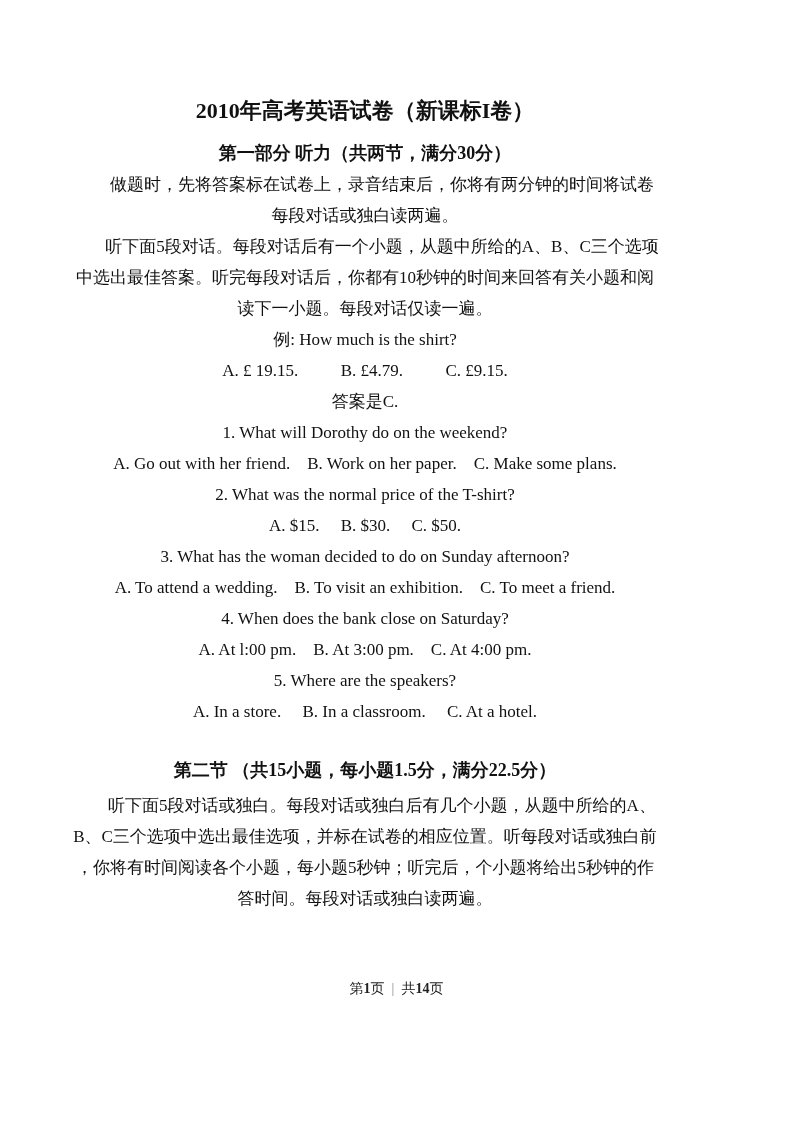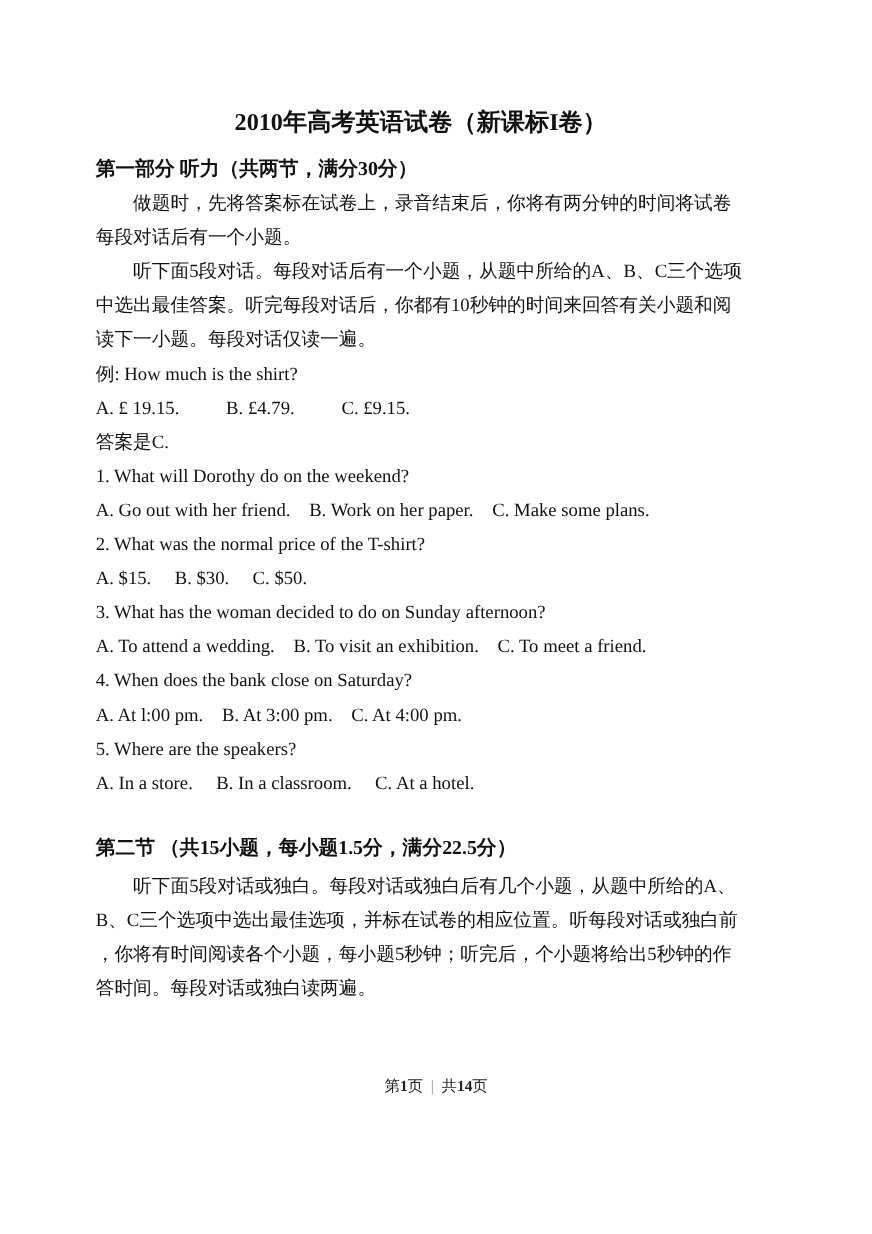--- a/index.html
+++ b/index.html
@@ -13,36 +13,37 @@
     height: 1122px;
     font-family: "Liberation Serif", "DejaVu Serif", serif;
     color: #111111;
     overflow: hidden;
   }
   .page {
     position: relative;
     width: 793px;
     height: 1122px;
     box-sizing: border-box;
-    padding: 96px 115px 0 87px;
+    padding: 96px 115px 0 52px;
     background: #ffffff;
   }
   .doc-title {
     font-size: 22px;
     font-weight: bold;
     text-align: center;
     line-height: 30px;
     margin: 0 0 12px 0;
     white-space: pre-wrap;
   }
   .line {
     font-size: 17px;
     line-height: 31px;
     margin: 0;
     white-space: pre-wrap;
+    text-align: center;
   }
   .heading {
     font-size: 18px;
     font-weight: bold;
     font-family: "Liberation Serif", "DejaVu Serif", serif;
   }
   .indent {
     text-indent: 2em;
   }
   .sec2-heading {
@@ -71,21 +72,21 @@
 </style>
 </head>
 <body>
 
 <div class="page">
 
   <h1 class="doc-title">2010年高考英语试卷（新课标I卷）</h1>
 
   <div class="line heading">第一部分 听力（共两节，满分30分）</div>
   <div class="line indent">做题时，先将答案标在试卷上，录音结束后，你将有两分钟的时间将试卷</div>
-  <div class="line">每段对话后有一个小题。</div>
+  <div class="line">每段对话或独白读两遍。</div>
 
   <div class="line indent">听下面5段对话。每段对话后有一个小题，从题中所给的A、B、C三个选项</div>
   <div class="line">中选出最佳答案。听完每段对话后，你都有10秒钟的时间来回答有关小题和阅</div>
   <div class="line">读下一小题。每段对话仅读一遍。</div>
 
   <div class="line">例: How much is the shirt?</div>
   <div class="line">A. £ 19.15.          B. £4.79.          C. £9.15.</div>
   <div class="line">答案是C.</div>
 
   <div class="line">1. What will Dorothy do on the weekend?</div>

